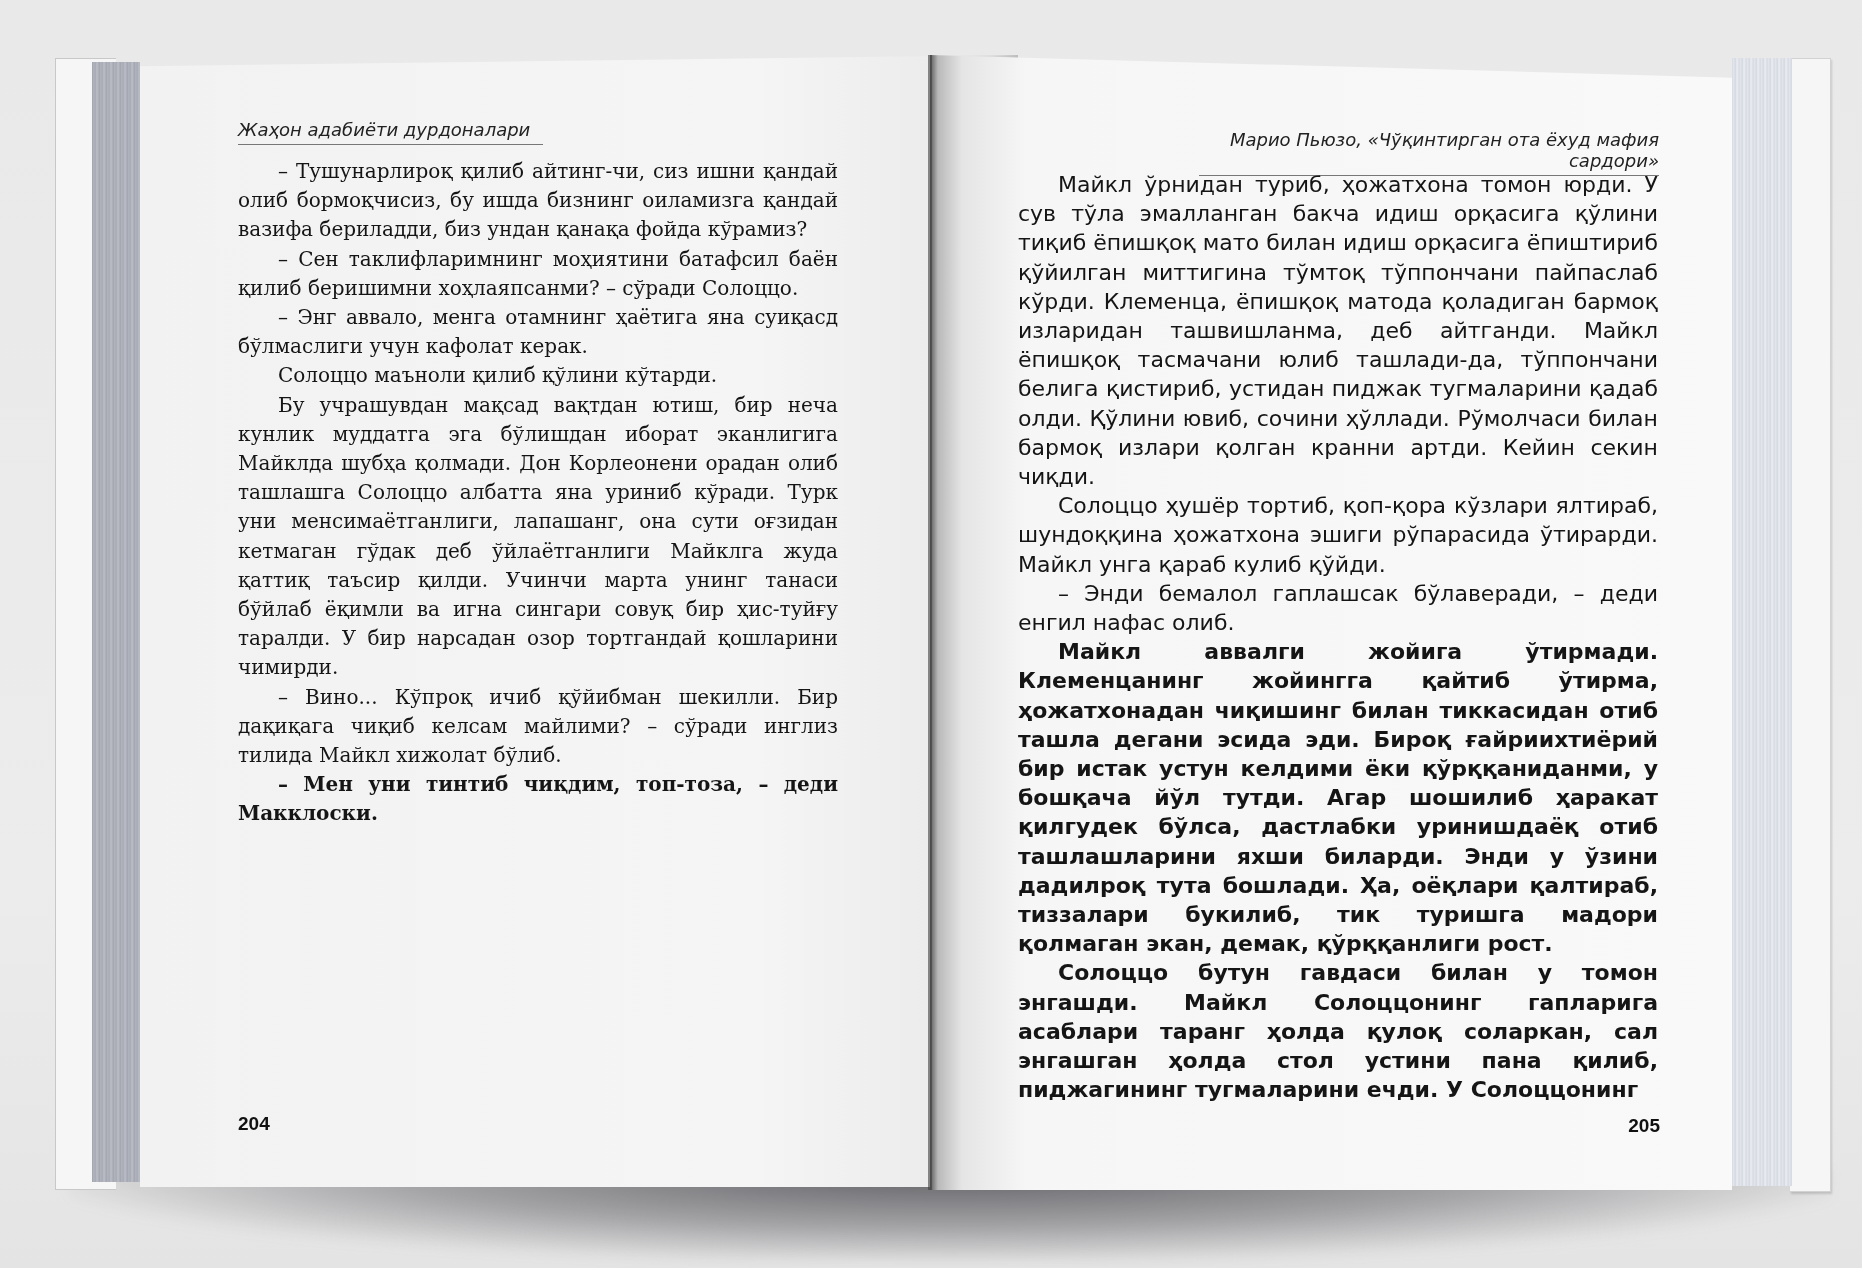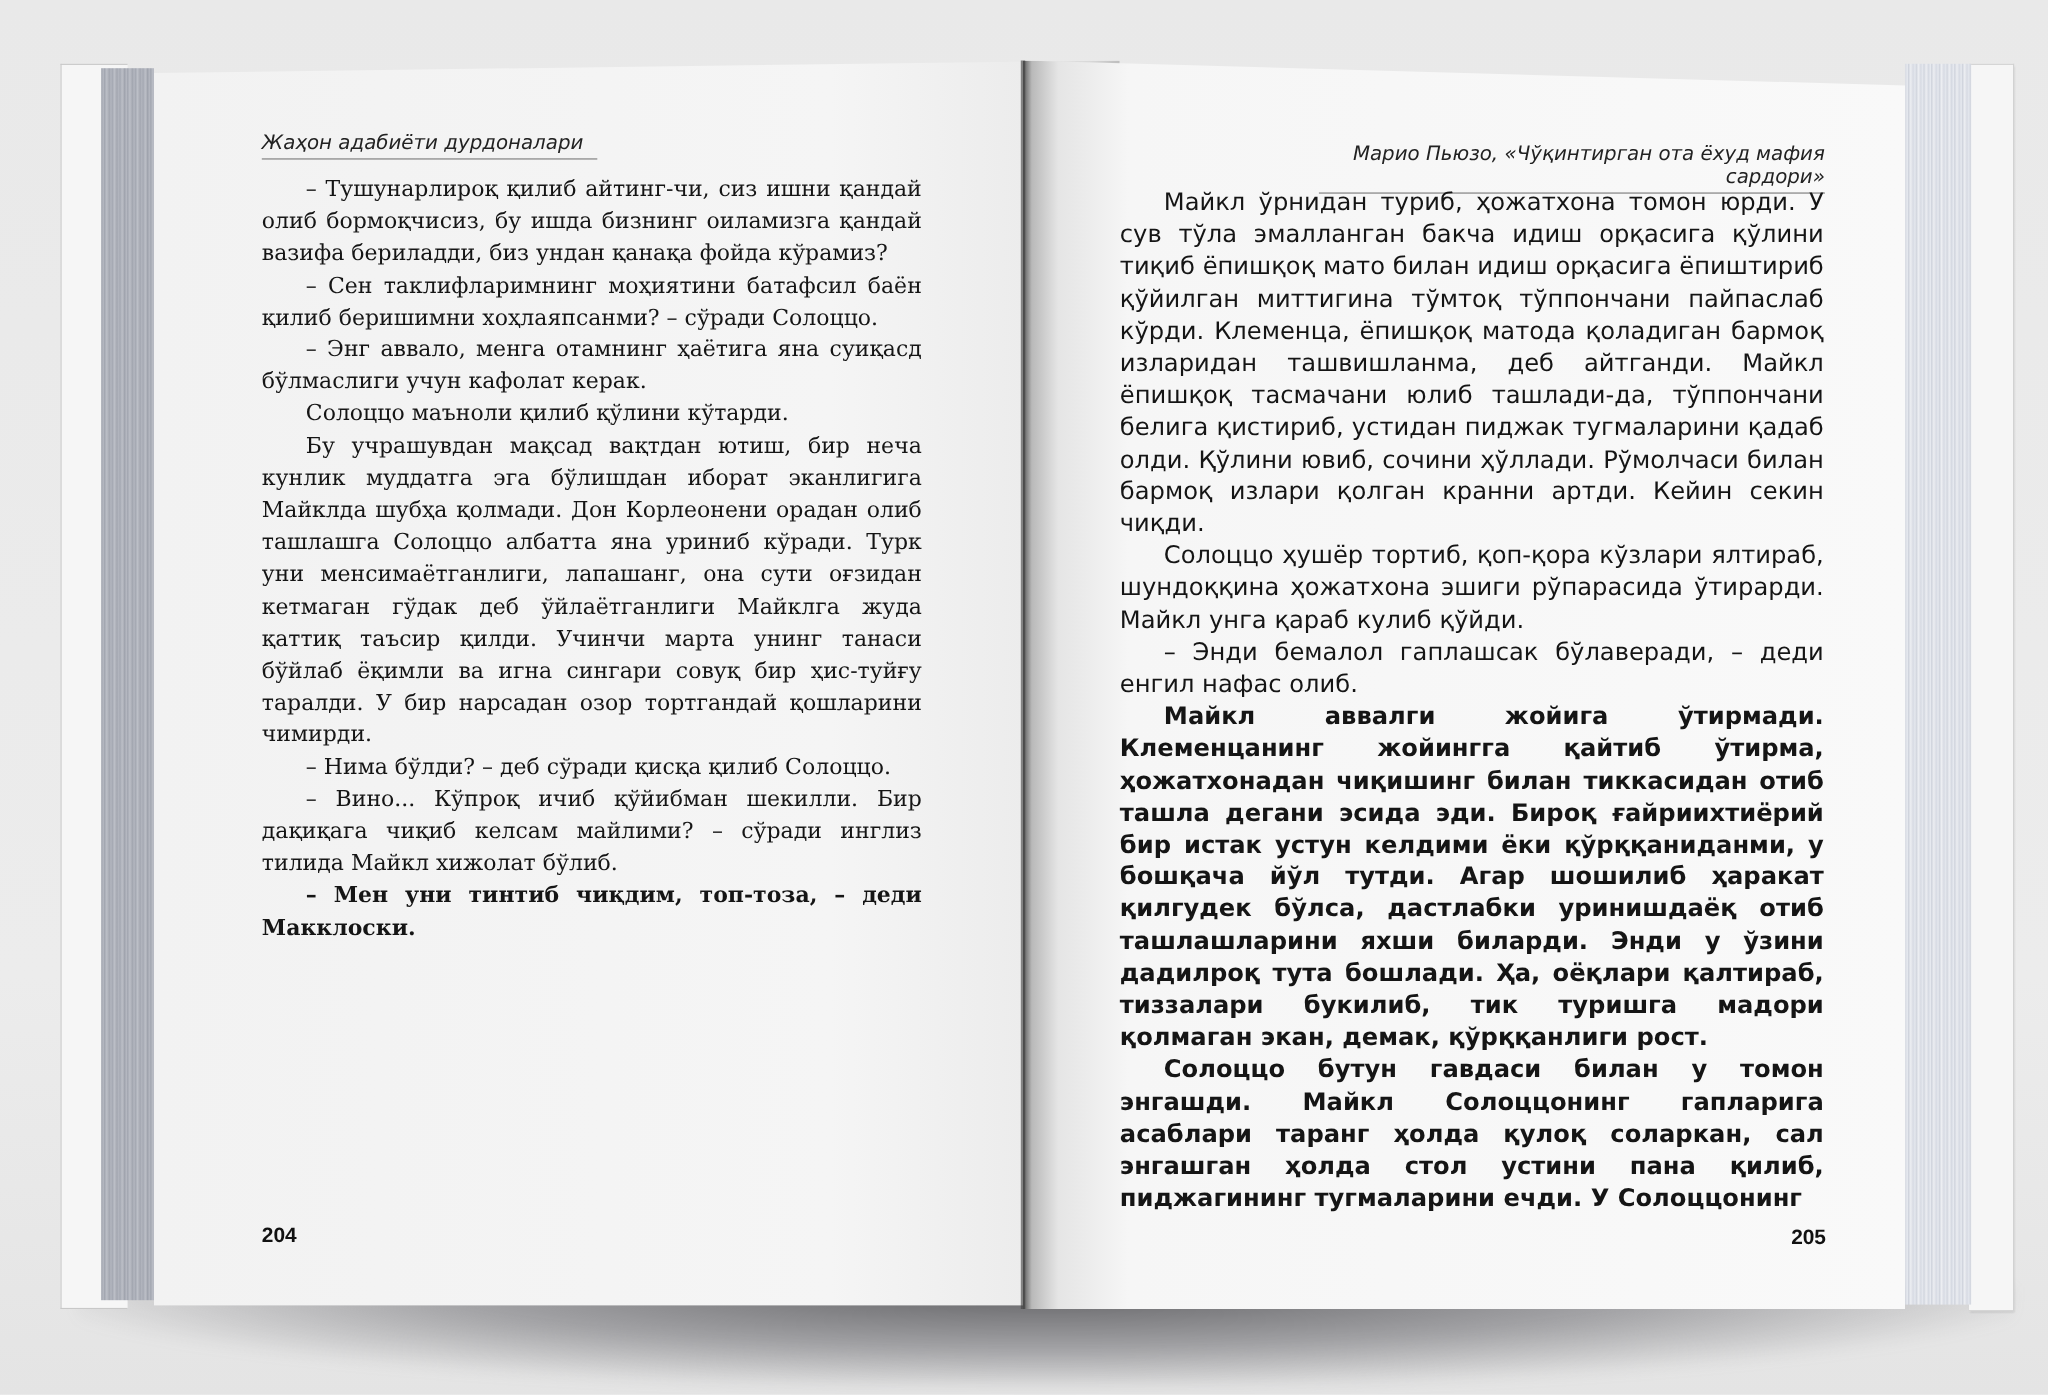--- a/index.html
+++ b/index.html
@@ -82,21 +82,20 @@
 <div class="edges-right"></div>
 
 <div class="page page-left">
   <div class="running-head">Жаҳон адабиёти дурдоналари</div>
   <div class="text">
     <p>– Тушунарлироқ қилиб айтинг-чи, сиз ишни қандай олиб бормоқчисиз, бу ишда бизнинг оиламизга қандай вазифа бериладди, биз ундан қанақа фойда кўрамиз?</p>
     <p>– Сен таклифларимнинг моҳиятини батафсил баён қилиб беришимни хоҳлаяпсанми? – сўради Солоццо.</p>
     <p>– Энг аввало, менга отамнинг ҳаётига яна суиқасд бўлмаслиги учун кафолат керак.</p>
     <p>Солоццо маъноли қилиб қўлини кўтарди.</p>
     <p>Бу учрашувдан мақсад вақтдан ютиш, бир неча кунлик муддатга эга бўлишдан иборат эканлигига Майклда шубҳа қолмади. Дон Корлеонени орадан олиб ташлашга Солоццо албатта яна уриниб кўради. Турк уни менсимаётганлиги, лапашанг, она сути оғзидан кетмаган гўдак деб ўйлаётганлиги Майклга жуда қаттиқ таъсир қилди. Учинчи марта унинг танаси бўйлаб ёқимли ва игна сингари совуқ бир ҳис-туйғу таралди. У бир нарсадан озор тортгандай қошларини чимирди.</p>
-    <p>– Нима бўлди? – деб сўради қисқа қилиб Солоццо.</p>
     <p>– Вино... Кўпроқ ичиб қўйибман шекилли. Бир дақиқага чиқиб келсам майлими? – сўради инглиз тилида Майкл хижолат бўлиб.</p>
     <p class="bold">– Мен уни тинтиб чиқдим, топ-тоза, – деди Макклоски.</p>
 
   </div>
   <div class="page-num">204</div>
 </div>
 
 <div class="page page-right">
   <div class="running-head">Марио Пьюзо, «Чўқинтирган ота ёхуд мафия сардори»</div>
   <div class="text">

